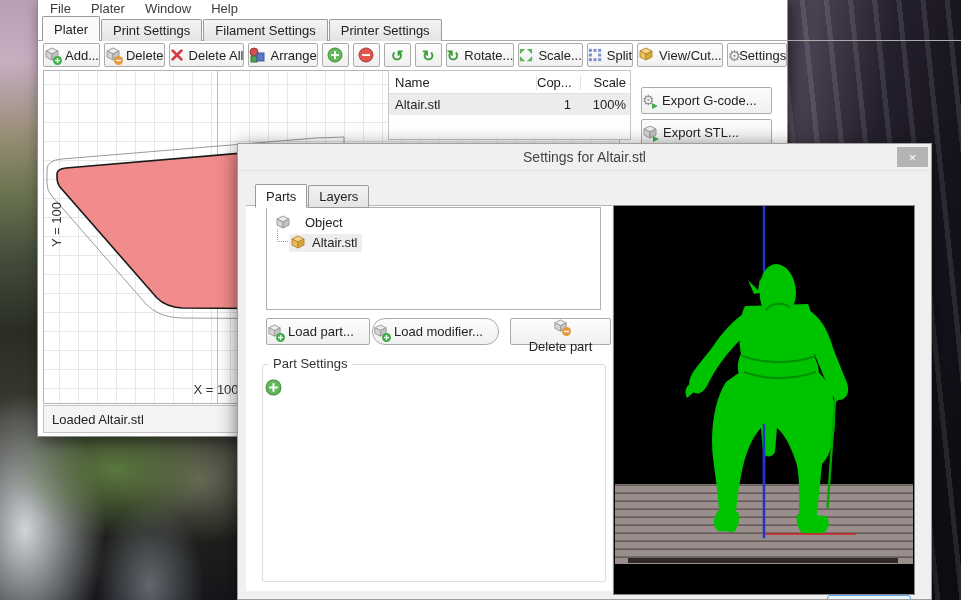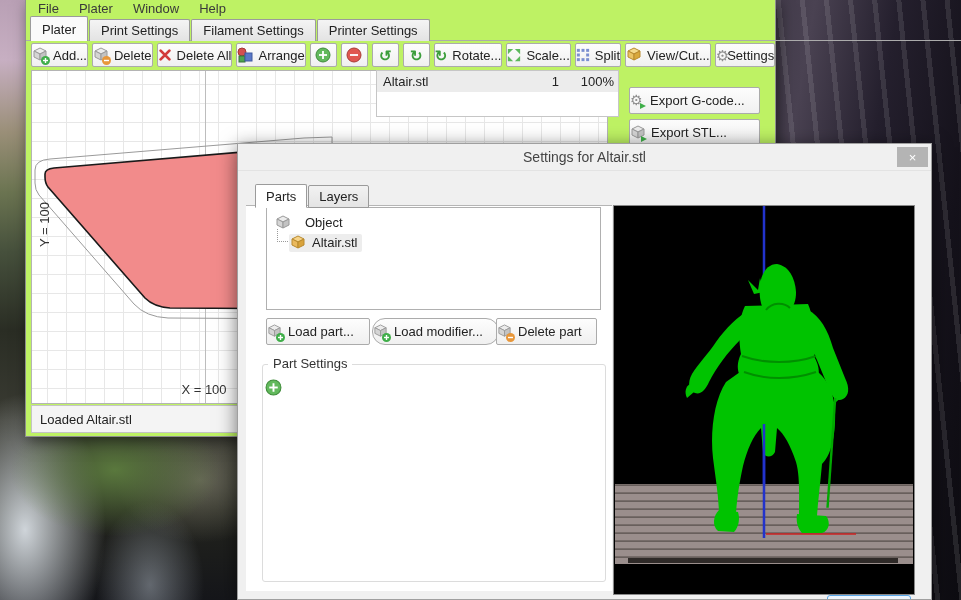--- a/index.html
+++ b/index.html
@@ -18,21 +18,21 @@
     background:
       repeating-linear-gradient(84deg, rgba(255,255,255,.10) 0 5px, rgba(255,255,255,0) 5px 24px),
       linear-gradient(100deg,#37313f 0%,#4a4252 28%,#241f2d 52%,#15121b 78%,#0d0c11 100%);}
   
   .win-btn{display:inline-flex;align-items:center;gap:5px;height:24px;padding:0 0;
     border:1px solid #ababab;border-radius:2px;box-sizing:border-box;
     background:linear-gradient(#fdfdfd,#f0f0f0);white-space:nowrap;cursor:default;}
   .icon-only{width:27px;justify-content:center;padding:0;}
   svg{display:block;}
   
-  .main-window{position:absolute;left:25px;top:0;width:751px;height:437px;background:#bef264;
+  .main-window{position:absolute;left:37px;top:0;width:751px;height:437px;background:#ffffff;
     border:1px solid #8f8f8f;border-top:none;box-sizing:border-box;box-shadow:3px 4px 14px rgba(0,0,0,.5);}
   .menubar{display:flex;gap:20px;padding:1px 0 2px 12px;color:#3a3a3a;}
   .tabstrip{position:absolute;left:4px;top:18px;display:flex;align-items:flex-end;height:23px;}
   .tabstrip::after{content:"";position:absolute;left:-4px;right:-746px;bottom:0;border-bottom:1px solid #ababab;}
   .tab{position:relative;z-index:1;padding:3px 11px 3px;border:1px solid #9b9b9b;border-bottom:none;
     background:linear-gradient(#f4f4f4,#e3e3e3);margin-right:1px;border-radius:2px 2px 0 0;}
   .tab.active{background:#fafafa;padding-top:5px;padding-bottom:4px;z-index:2;}
   .toolbar{position:absolute;left:5px;top:43px;display:flex;gap:4px;}
   
   .plater{position:absolute;left:5px;top:70px;width:577px;height:334px;background:#fff;
@@ -237,20 +237,25 @@
       </svg>
       <div class="axis-y">Y = 100</div>
       <div class="axis-x">X = 100</div>
     </div>
 
     <div class="statusbar">
       <span>Loaded Altair.stl</span>
     </div>
 
     <div class="otable">
+      <div class="hrow">
+        <div class="c-name">Name</div>
+        <div class="c-cop">Cop...</div>
+        <div class="c-scale">Scale</div>
+      </div>
       <div class="drow">
         <div class="c-name" style="border-right:none;">Altair.stl</div>
         <div class="c-cop" style="border-right:none;">1</div>
         <div class="c-scale">100%</div>
       </div>
       <div class="sp"></div>
     </div>
 
     <div class="win-btn export-btn" style="top:87px;">
       <span class="badge-wrap" style="width:15px;height:15px;">
@@ -336,21 +341,21 @@
             <polygon points="14,4 8,7 8,13 14,10" fill="#c3c3c3" stroke="#9a9a9a"></polygon>
           </svg>
         <svg class="badge" width="9" height="9" viewBox="0 0 9 9">
             <circle cx="4.5" cy="4.5" r="4.5" fill="#3fae49"></circle>
             <rect x="2" y="3.8" width="5" height="1.4" fill="#fff"></rect>
             <rect x="3.8" y="2" width="1.4" height="5" fill="#fff"></rect>
           </svg>
       </span>
       <span>Load modifier...</span>
     </div>
-    <div class="win-btn part-btn" style="left:258px;width:101px;">
+    <div class="win-btn part-btn" style="left:272px;width:101px;flex-direction:column;">
       <span class="badge-wrap">
         <svg width="15" height="15" viewBox="0 0 16 16">
             <polygon points="8,1 14,4 8,7 2,4" fill="#ececec" stroke="#9a9a9a"></polygon>
             <polygon points="2,4 8,7 8,13 2,10" fill="#d5d5d5" stroke="#9a9a9a"></polygon>
             <polygon points="14,4 8,7 8,13 14,10" fill="#c3c3c3" stroke="#9a9a9a"></polygon>
           </svg>
         <svg class="badge" width="9" height="9" viewBox="0 0 9 9">
             <circle cx="4.5" cy="4.5" r="4.5" fill="#e8973a"></circle>
             <rect x="2" y="3.8" width="5" height="1.4" fill="#fff"></rect>
           </svg>

